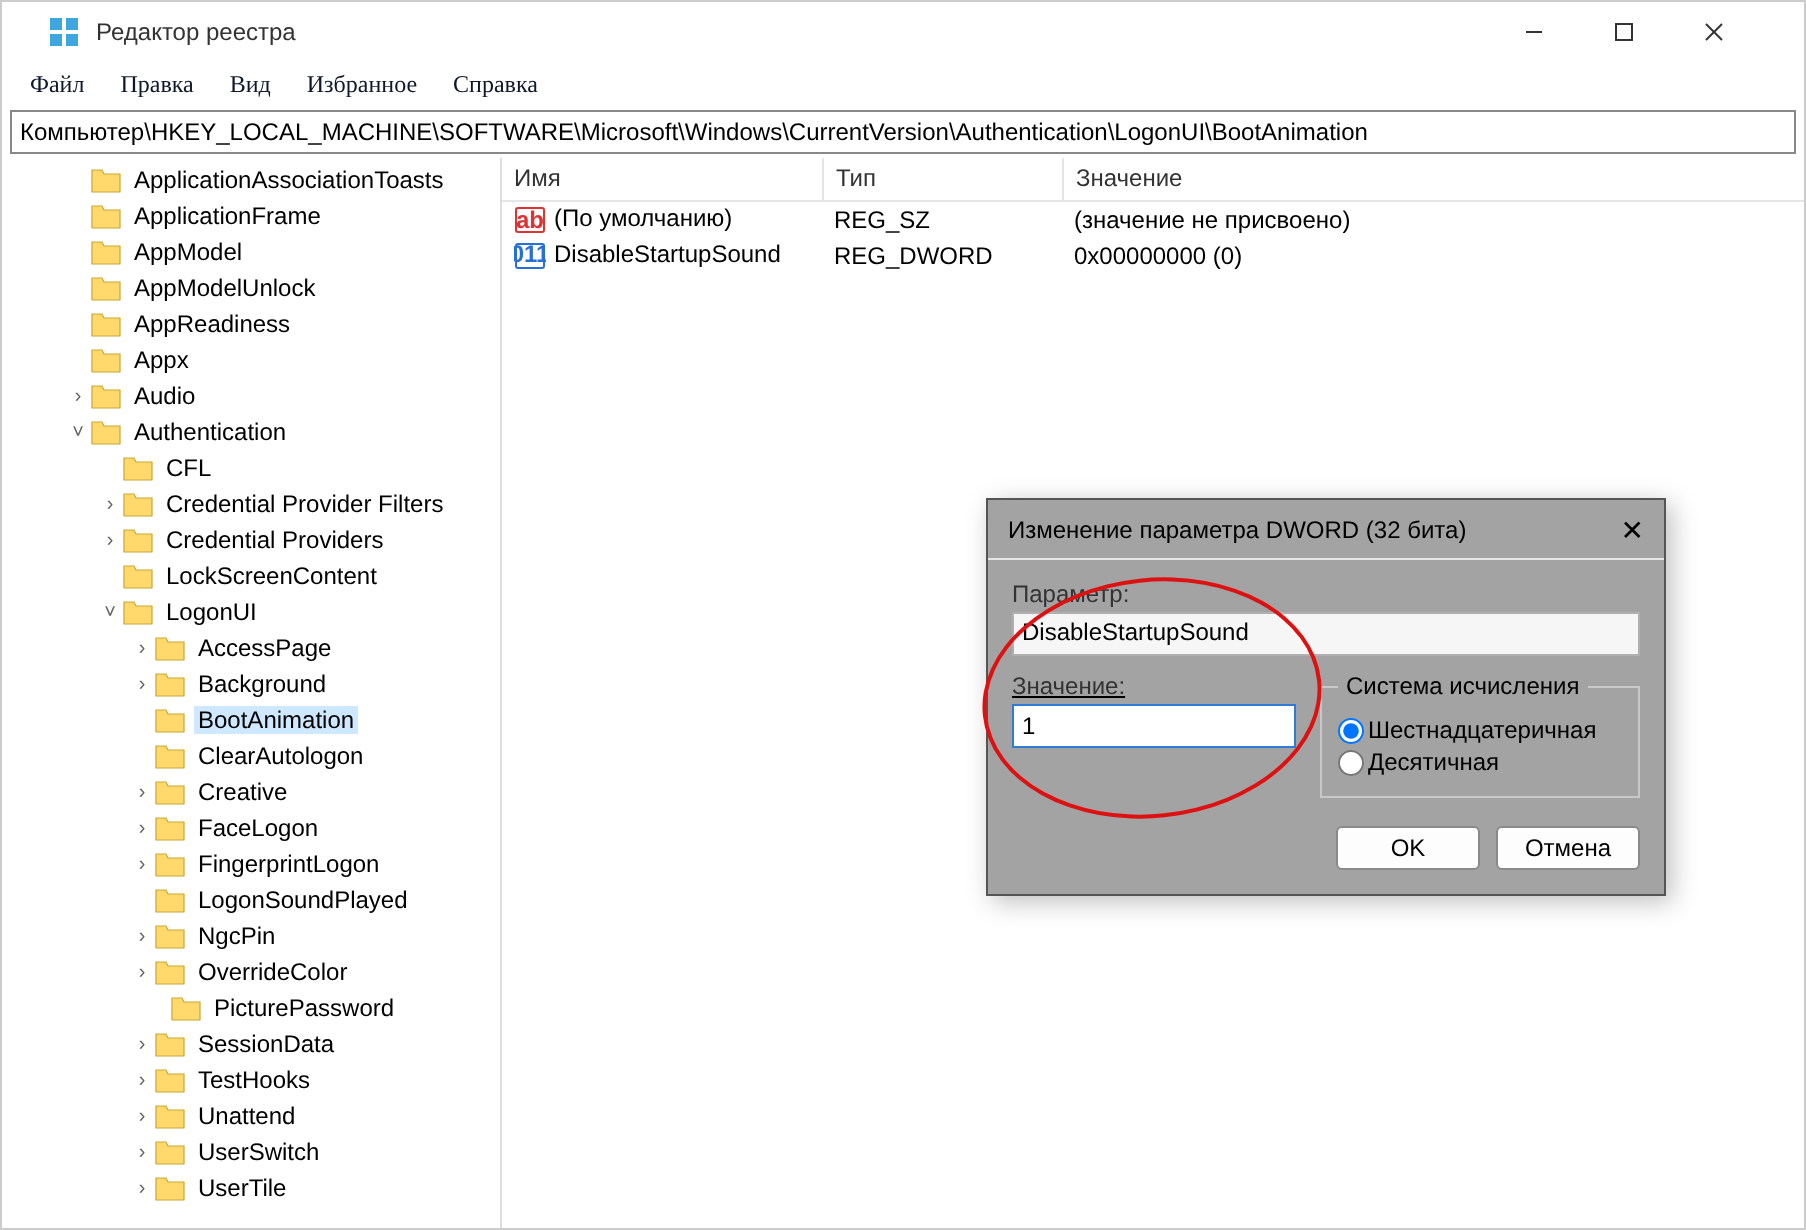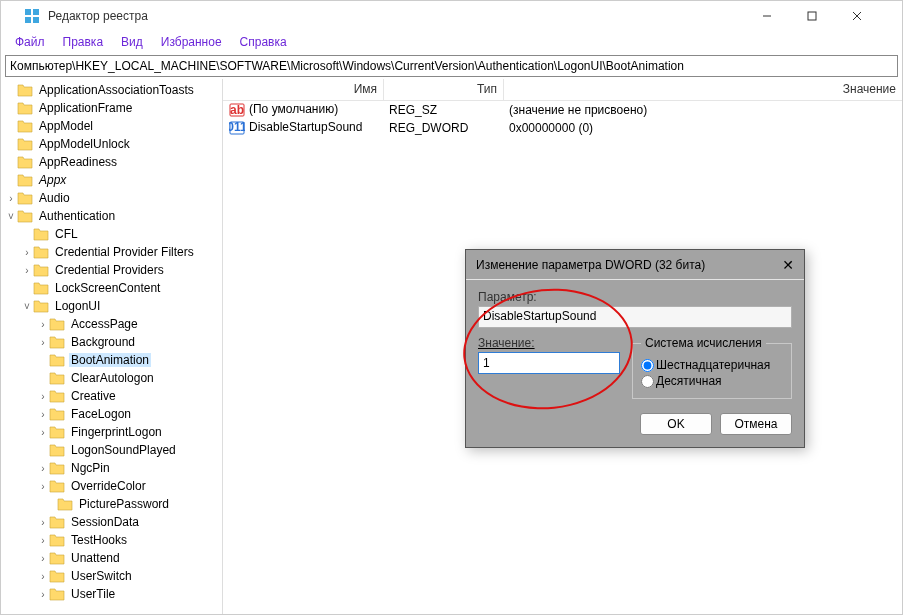--- a/index.html
+++ b/index.html
@@ -3,31 +3,31 @@
 <meta charset="utf-8">
 <style>
 * { box-sizing: border-box; margin: 0; padding: 0; font-family: "Segoe UI", Tahoma, sans-serif; font-size: 12px; }
 body { background: #fff; width: 903px; height: 615px; overflow: hidden; position: relative; border: 1px solid #ccc;}
 .titlebar { height: 30px; display: flex; align-items: center; padding: 0 23px; background: #fff; }
 .titlebar .app-icon { width: 16px; height: 16px; margin-right: 8px; }
 .titlebar .title { color: #333; flex: 1; }
 .win-controls { display: flex; height: 100%; }
 .win-controls div { width: 45px; display: flex; align-items: center; justify-content: center; color: #555; }
 .menubar { height: 22px; display: flex; align-items: center; padding: 0 6px; gap: 2px; }
-.menubar .menu-item { padding: 2px 8px; color: #6d28d9; }
+.menubar .menu-item { padding: 2px 8px; color: #0f172a; font-family: Liberation Serif, serif; }
 .addrbar { height: 22px; border: 1px solid #888; margin: 2px 4px; padding: 2px 4px; display: flex; align-items: center; background: #fff; }
 .main { display: flex; height: calc(100% - 30px - 22px - 26px); }
-.tree { width: 222px; border-right: 1px solid #ddd; overflow: auto; padding-top: 2px; }
+.tree { width: 222px; border-right: 1px solid #ddd; overflow: auto; padding-top: 2px; margin-left: 28px; }
 .tree-row { display: flex; align-items: center; height: 18px; white-space: nowrap; }
 .tree-row .twisty { width: 12px; text-align: center; color: #666; font-size: 10px; }
 .tree-row .label { padding: 0 2px; }
 .tree-row.selected .label { background: #cde8ff; }
 .folder-icon { width: 16px; height: 14px; margin-right: 4px; }
 .list { flex: 1; position: relative; }
-.list-header { display: flex; height: 22px; border-bottom: 1px solid #e5e5e5; text-align: right; }
+.list-header { display: flex; height: 22px; border-bottom: 1px solid #e5e5e5; }
 .list-header .col { padding: 3px 6px; color: #333; }
 .list-header .col + .col { border-left: 1px solid #e5e5e5; }
 .col-name { width: 160px; }
 .col-type { width: 120px; }
 .col-value { flex: 1; }
 .list-row { display: flex; height: 18px; align-items: center; }
 .list-row .cell { padding: 1px 6px; }
 .val-icon { width: 16px; height: 16px; margin-right: 4px; vertical-align: middle; }
 .dialog { position: absolute; left: 242px; top: 170px; width: 340px; background: #a3a3a3; border: 1px solid #555; box-shadow: 3px 3px 12px rgba(0,0,0,0.25); }
 .dialog .dlg-title { height: 30px; display: flex; align-items: center; padding: 0 10px; border-bottom: 1px solid #e5e5e5; }
@@ -119,21 +119,21 @@
         </svg>
         <span class="label">AppModelUnlock</span>
       </div>
       <div class="tree-row" style="padding-left: 4px;">
         <span class="twisty"></span>
         <svg class="folder-icon" viewBox="0 0 16 14">
           <path d="M1 3 L1 13 L15 13 L15 4 L7 4 L6 2 L1 2 Z" fill="#ffd96b" stroke="#caa538" stroke-width="0.6"></path>
         </svg>
         <span class="label">AppReadiness</span>
       </div>
-      <div class="tree-row" style="padding-left: 4px; font-style: italic;">
+      <div class="tree-row" style="padding-left: 4px;">
         <span class="twisty"></span>
         <svg class="folder-icon" viewBox="0 0 16 14">
           <path d="M1 3 L1 13 L15 13 L15 4 L7 4 L6 2 L1 2 Z" fill="#ffd96b" stroke="#caa538" stroke-width="0.6"></path>
         </svg>
         <span class="label">Appx</span>
       </div>
       <div class="tree-row" style="padding-left: 4px;">
         <span class="twisty">›</span>
         <svg class="folder-icon" viewBox="0 0 16 14">
           <path d="M1 3 L1 13 L15 13 L15 4 L7 4 L6 2 L1 2 Z" fill="#ffd96b" stroke="#caa538" stroke-width="0.6"></path>

